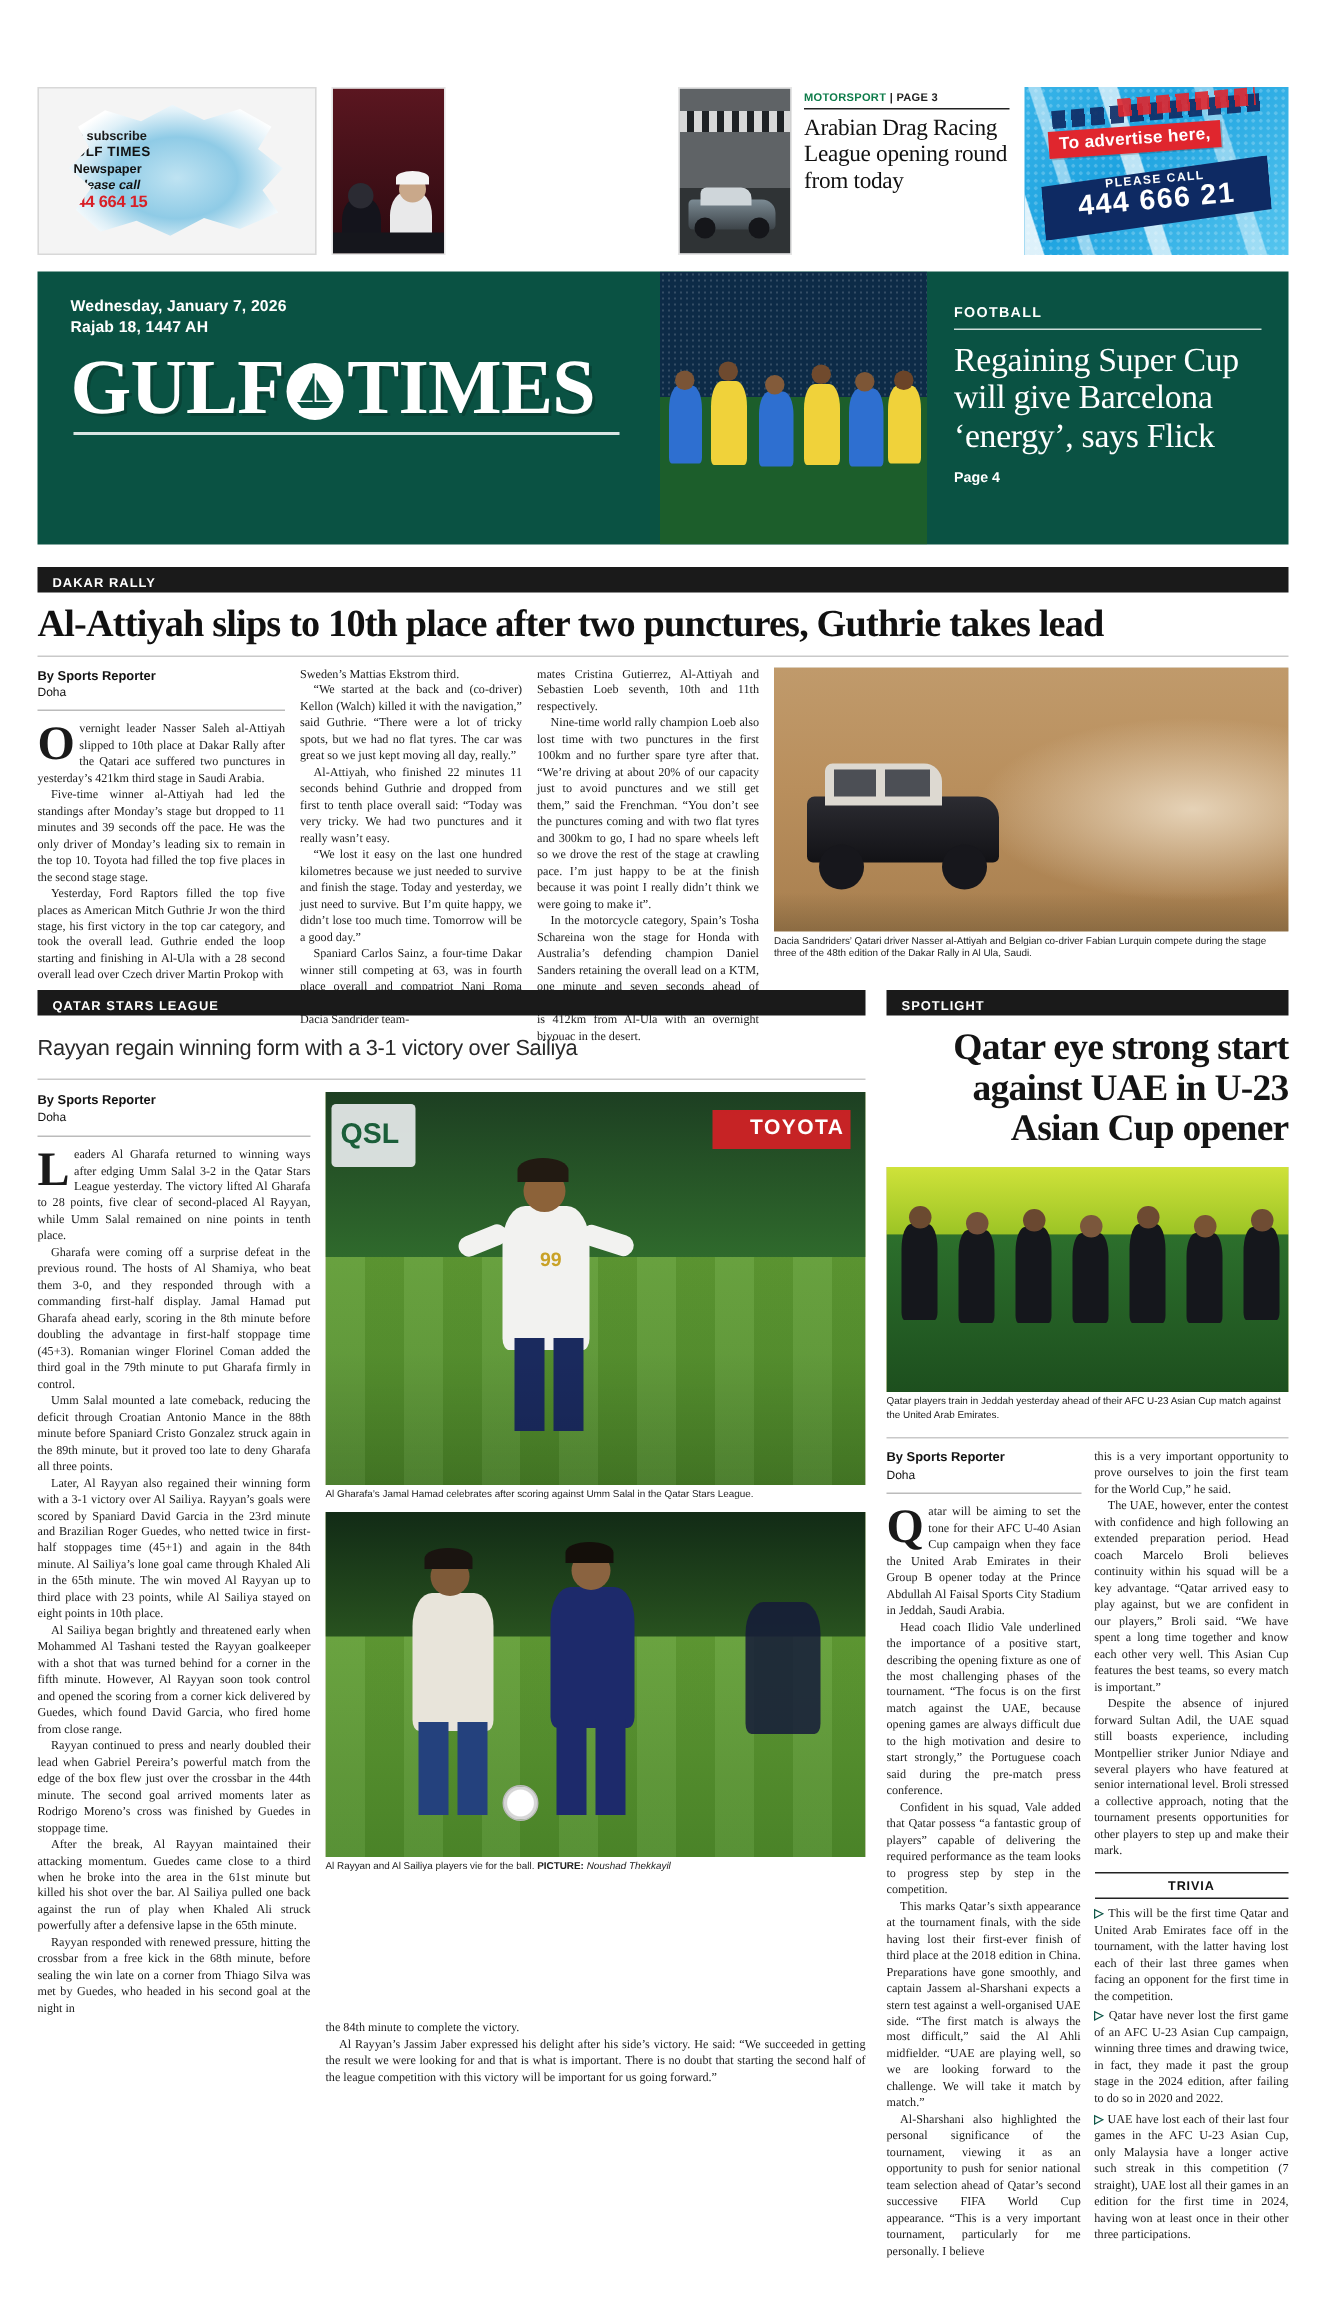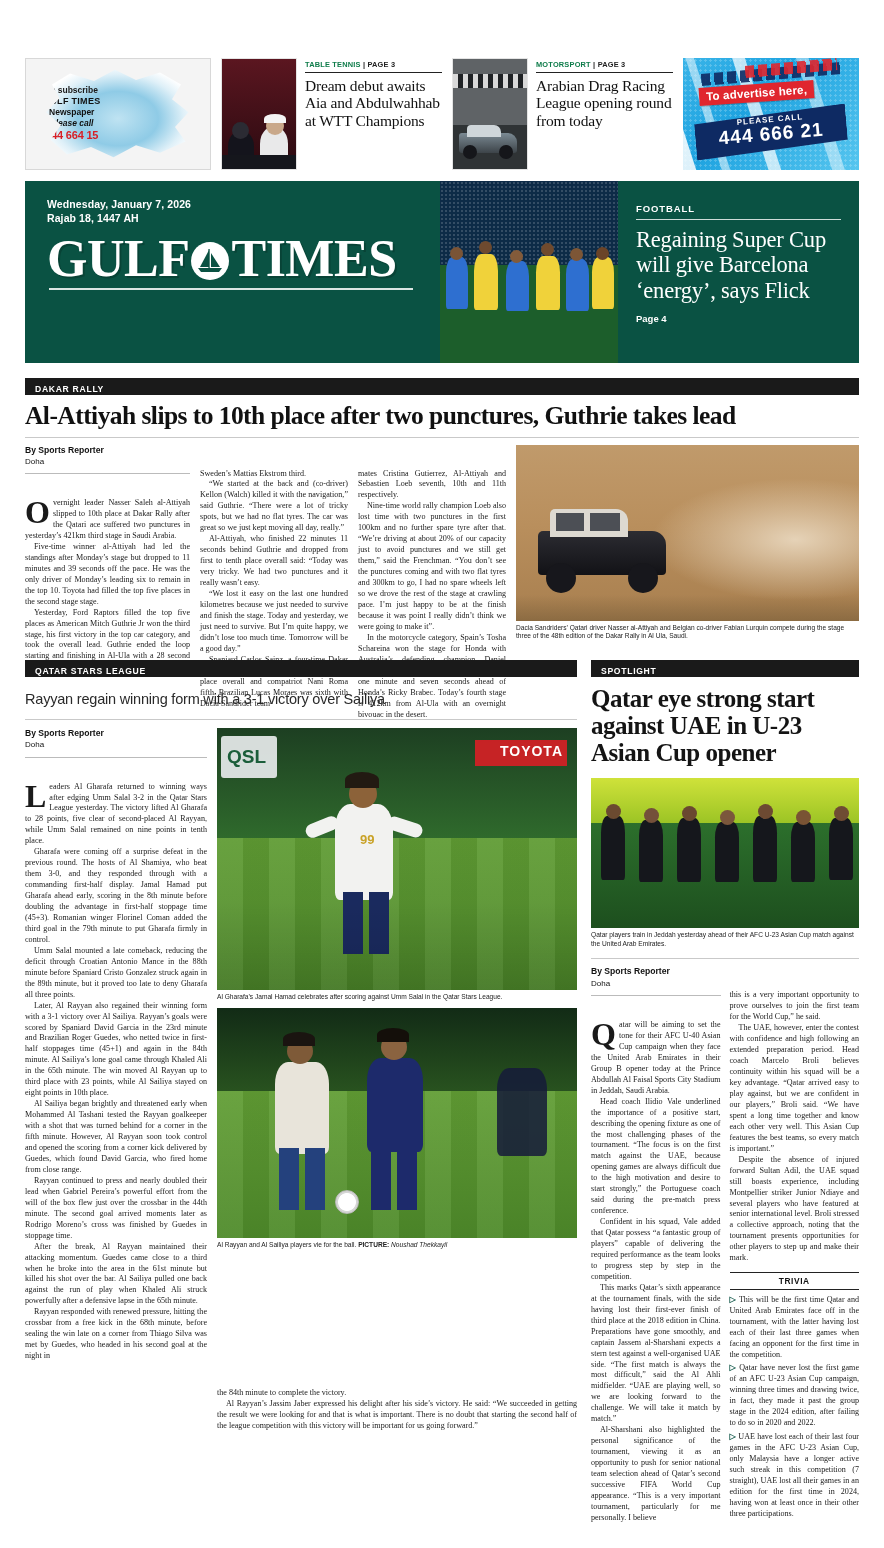--- a/index.html
+++ b/index.html
@@ -151,21 +151,21 @@
   .byline {
     font-family: "Liberation Sans", sans-serif; font-weight: bold;
     font-size: 8.6px; color: #111; line-height: 1.3;
   }
   .byline .city { font-weight: normal; font-size: 8px; display:block; margin-top:1px;}
   .byline-rule { border-bottom: 1px solid #bbb; margin: 6px 0 7px 0; }
 
   .col { font-family: "Liberation Serif", serif; font-size: 8.1px; line-height: 1.355;
          text-align: justify; color: #1a1a1a; }
   .col p { margin: 0; text-indent: 9px; }
-  .col p.first { text-indent: 0; margin-top: 24px; }
+  .col p.first { text-indent: 0; }
   .dropcap::first-letter {
     float: left; font-size: 32px; line-height: .82; font-weight: bold;
     padding: 1px 3px 0 0; font-family: "Liberation Serif", serif;
   }
   .dk-c1 { flex: 0 0 165px; }
   .dk-c2 { flex: 0 0 148px; }
   .dk-c3 { flex: 0 0 148px; }
   .dk-photo { flex: 1 1 auto; position: relative; }
   .photo {
     position: relative; overflow: hidden; background: #c9bfae;
@@ -199,21 +199,21 @@
   }
   .mega-hr { border-bottom: 1px solid #c9c9c9; margin-top: 12px; }
 
   .story-grid { display: flex; gap: 10px; margin-top: 8px; }
   .sg-col { flex: 0 0 182px; }
   .sg-photos { flex: 1 1 auto; }
 
   .spot-head {
     font-family: "Liberation Serif", serif; font-weight: bold;
     font-size: 25px; line-height: 1.08; letter-spacing: -.5px;
-    margin-top: 8px; color: #141414;
+    margin-top: 8px; color: #141414; text-align: right;
   }
   .spot-hr { border-bottom: 1px solid #c9c9c9; margin-top: 10px; }
 
   .qa-grid { display: flex; gap: 9px; margin-top: 7px; }
   .qa-col { flex: 1 1 0; }
 
   .trivia-head {
     font-family: "Liberation Sans", sans-serif; font-weight: bold;
     font-size: 8.4px; letter-spacing: .6px; text-align: center;
     border-top: 1.4px solid #222; border-bottom: 1px solid #222;
@@ -260,28 +260,20 @@
     <div class="promo-item">
       <div class="promo-thumb">
         <div class="ph-red"></div>
         <div style="position:absolute;left:6px;bottom:4px;width:26px;height:34px;background:#14141c;border-radius:46% 46% 8% 8%;"></div>
         <div style="position:absolute;left:10px;bottom:30px;width:17px;height:17px;background:#2b2b33;border-radius:50%;"></div>
         <div style="position:absolute;right:8px;bottom:4px;width:28px;height:38px;background:#e9e9ea;border-radius:44% 44% 8% 8%;"></div>
         <div style="position:absolute;right:12px;bottom:34px;width:18px;height:18px;background:#c9a88a;border-radius:50%;"></div>
         <div style="position:absolute;right:10px;bottom:46px;width:22px;height:9px;background:#f4f4f4;border-radius:50% 50% 0 0;"></div>
         <div style="position:absolute;left:0;bottom:0;width:100%;height:14px;background:#15161c;"></div>
       </div>
-      <div class="promo-text">
-        <div class="promo-kicker">
-          <span>TABLE TENNIS</span>
-          <span class="pg">| Page 3</span>
-        </div>
-        <div class="promo-rule"></div>
-        <div class="promo-head">Dream debut awaits Aia and Abdulwahhab at WTT Champions</div>
-      </div>
     </div>
 
     <div class="promo-item">
       <div class="promo-thumb">
         <div class="ph-track"></div>
         <div style="position:absolute;left:0;top:14%;width:100%;height:12%;background:repeating-linear-gradient(90deg,#d8d8d8 0 5px,#1f2225 5px 10px);"></div>
         <div style="position:absolute;left:6px;bottom:16px;width:58px;height:20px;background:linear-gradient(#7b8a93,#3d4449);border-radius:3px 9px 3px 3px;"></div>
         <div style="position:absolute;left:14px;bottom:32px;width:34px;height:12px;background:#cfd6da;border-radius:4px 7px 0 0;"></div>
         <div style="position:absolute;left:10px;bottom:10px;width:14px;height:14px;background:#15161a;border-radius:50%;"></div>
         <div style="position:absolute;left:46px;bottom:10px;width:14px;height:14px;background:#15161a;border-radius:50%;"></div>
@@ -427,21 +419,21 @@
               <span>By Sports Reporter</span>
               <span class="city">Doha</span>
             </div>
             <div class="byline-rule"></div>
             <div class="col">
               <p class="first dropcap">Leaders Al Gharafa returned to winning ways after edging Umm Salal 3-2 in the Qatar Stars League yesterday. The victory lifted Al Gharafa to 28 points, five clear of second-placed Al Rayyan, while Umm Salal remained on nine points in tenth place.</p>
               <p>Gharafa were coming off a surprise defeat in the previous round. The hosts of Al Shamiya, who beat them 3-0, and they responded through with a commanding first-half display. Jamal Hamad put Gharafa ahead early, scoring in the 8th minute before doubling the advantage in first-half stoppage time (45+3). Romanian winger Florinel Coman added the third goal in the 79th minute to put Gharafa firmly in control.</p>
               <p>Umm Salal mounted a late comeback, reducing the deficit through Croatian Antonio Mance in the 88th minute before Spaniard Cristo Gonzalez struck again in the 89th minute, but it proved too late to deny Gharafa all three points.</p>
               <p>Later, Al Rayyan also regained their winning form with a 3-1 victory over Al Sailiya. Rayyan’s goals were scored by Spaniard David Garcia in the 23rd minute and Brazilian Roger Guedes, who netted twice in first-half stoppages time (45+1) and again in the 84th minute. Al Sailiya’s lone goal came through Khaled Ali in the 65th minute. The win moved Al Rayyan up to third place with 23 points, while Al Sailiya stayed on eight points in 10th place.</p>
               <p>Al Sailiya began brightly and threatened early when Mohammed Al Tashani tested the Rayyan goalkeeper with a shot that was turned behind for a corner in the fifth minute. However, Al Rayyan soon took control and opened the scoring from a corner kick delivered by Guedes, which found David Garcia, who fired home from close range.</p>
-              <p>Rayyan continued to press and nearly doubled their lead when Gabriel Pereira’s powerful effort from the will of the box flew just over the crossbar in the 44th minute. The second goal arrived moments later as Rodrigo Moreno’s cross was finished by Guedes in stoppage time.</p>
+              <p>Rayyan continued to press and nearly doubled their lead when Gabriel Pereira’s powerful match from the edge of the box flew just over the crossbar in the 44th minute. The second goal arrived moments later as Rodrigo Moreno’s cross was finished by Guedes in stoppage time.</p>
               <p>After the break, Al Rayyan maintained their attacking momentum. Guedes came close to a third when he broke into the area in the 61st minute but killed his shot over the bar. Al Sailiya pulled one back against the run of play when Khaled Ali struck powerfully after a defensive lapse in the 65th minute.</p>
               <p>Rayyan responded with renewed pressure, hitting the crossbar from a free kick in the 68th minute, before sealing the win late on a corner from Thiago Silva was met by Guedes, who headed in his second goal at the night in</p>
             </div>
           </div>
 
           <div class="sg-photos">
             <div class="photo" style="width:100%;height:262px;">
               <div class="ph-grass"></div>
               <div class="ph-pitch-lines"></div>
               <div style="position:absolute;left:0;top:0;width:100%;height:42%;background:linear-gradient(#1d3f22,#2f6a2c);"></div>

